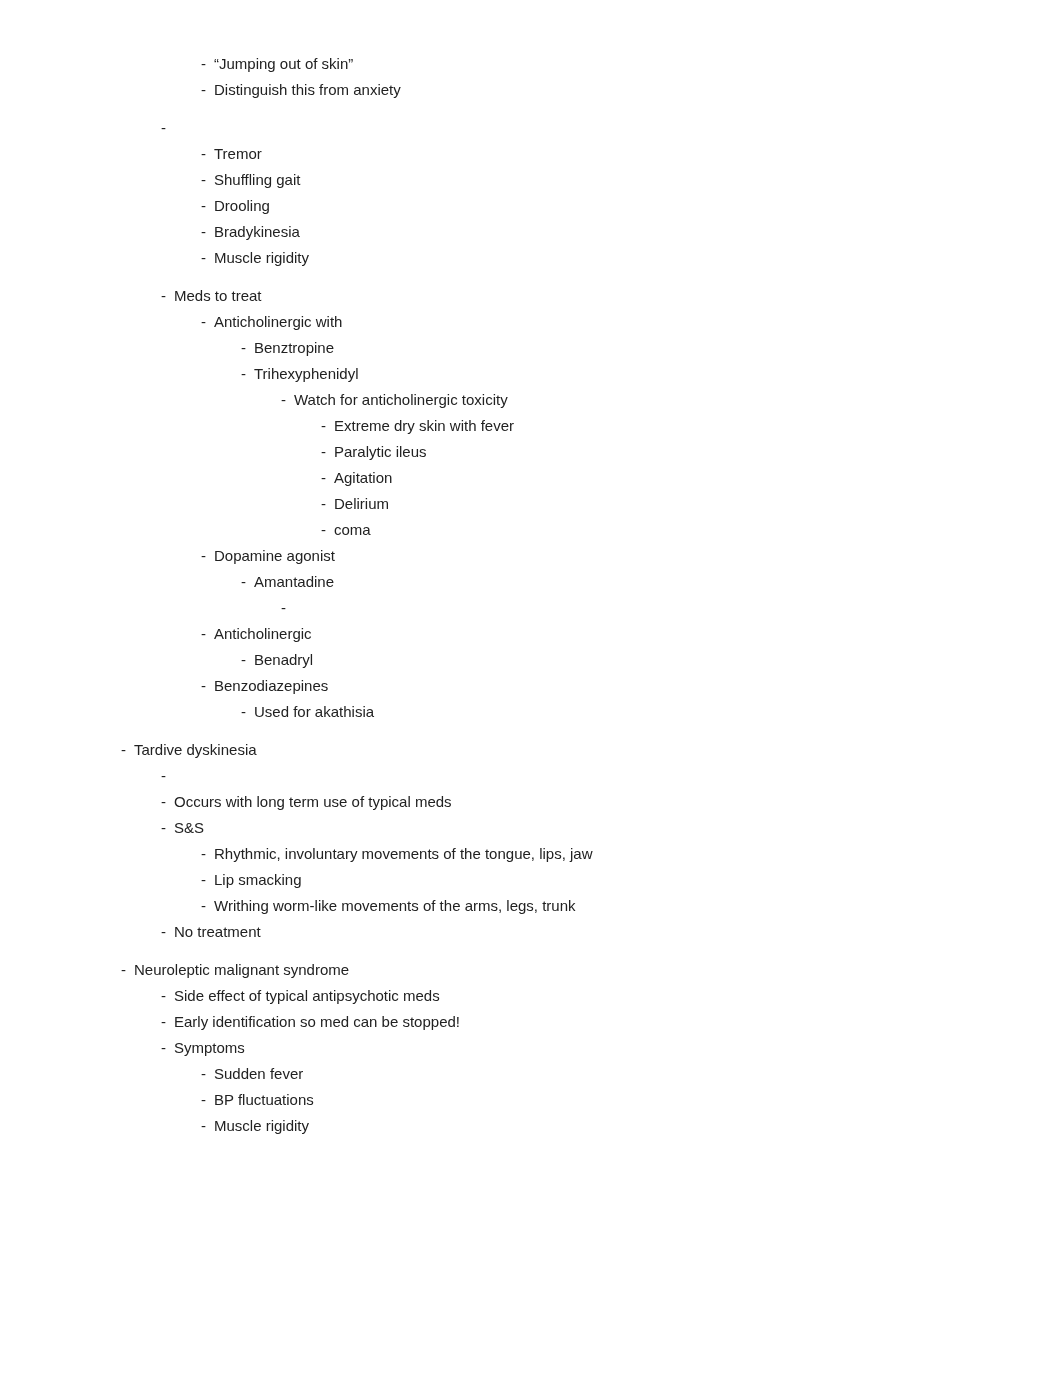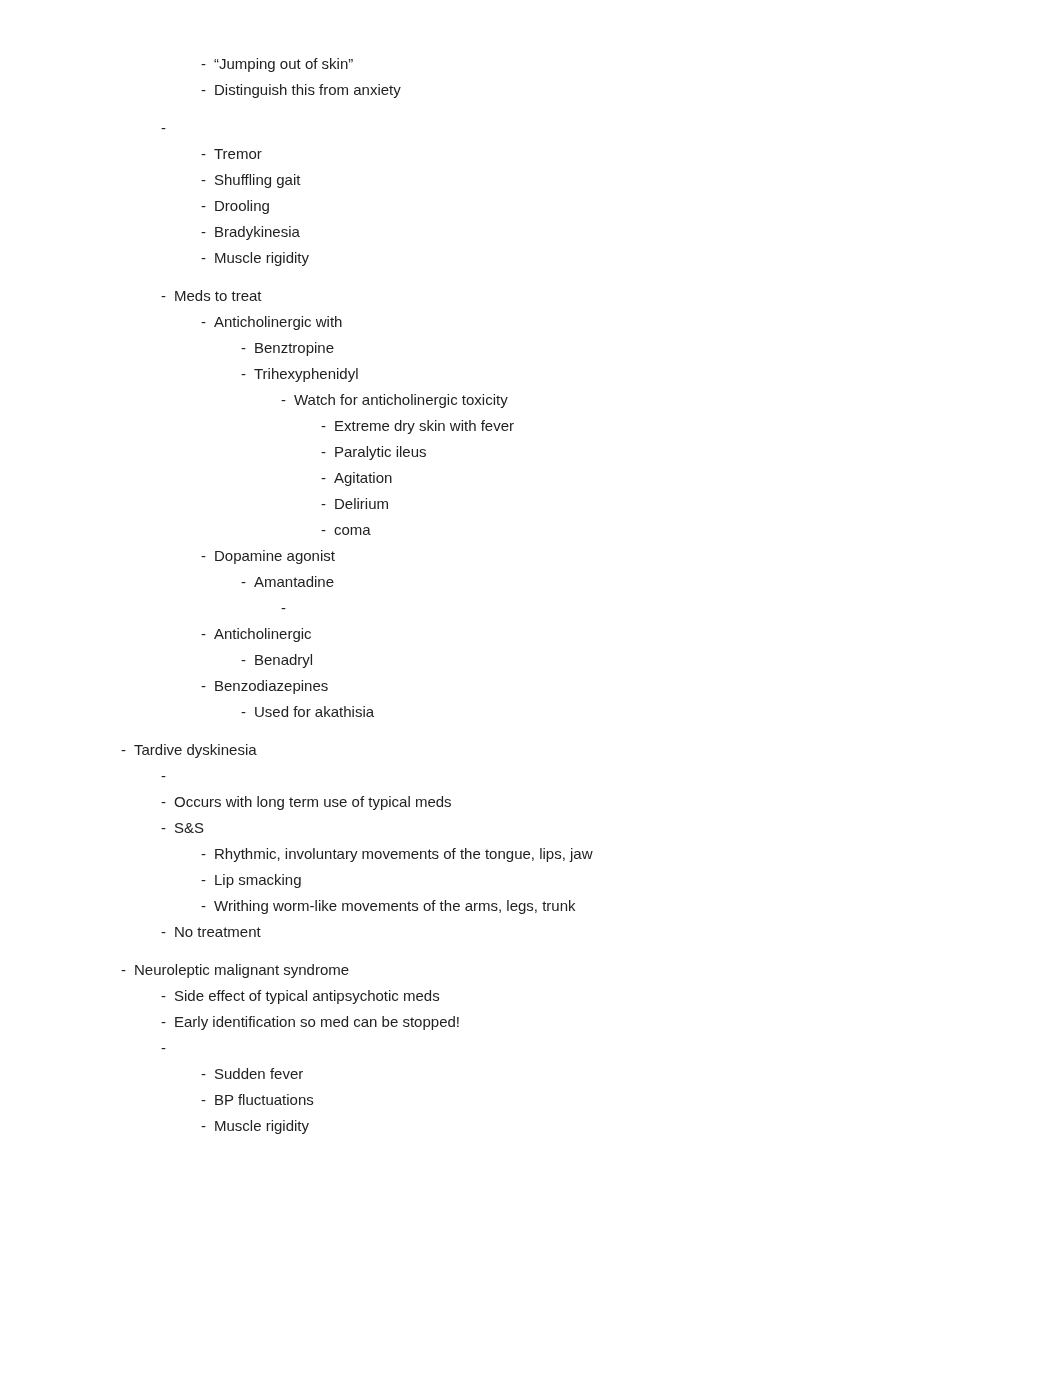--- a/index.html
+++ b/index.html
@@ -195,20 +195,21 @@
     <div class="bullet-item level-2">
       <span class="dash">-</span>
       <span class="item-text">Side effect of typical antipsychotic meds</span>
     </div>
     <div class="bullet-item level-2">
       <span class="dash">-</span>
       <span class="item-text">Early identification so med can be stopped!</span>
     </div>
     <div class="bullet-item level-2">
       <span class="dash">-</span>
+      <span class="item-text">Symptoms</span>
     </div>
     <div class="bullet-item level-3">
       <span class="dash">-</span>
       <span class="item-text">Sudden fever</span>
     </div>
     <div class="bullet-item level-3">
       <span class="dash">-</span>
       <span class="item-text">BP fluctuations</span>
     </div>
     <div class="bullet-item level-3">

